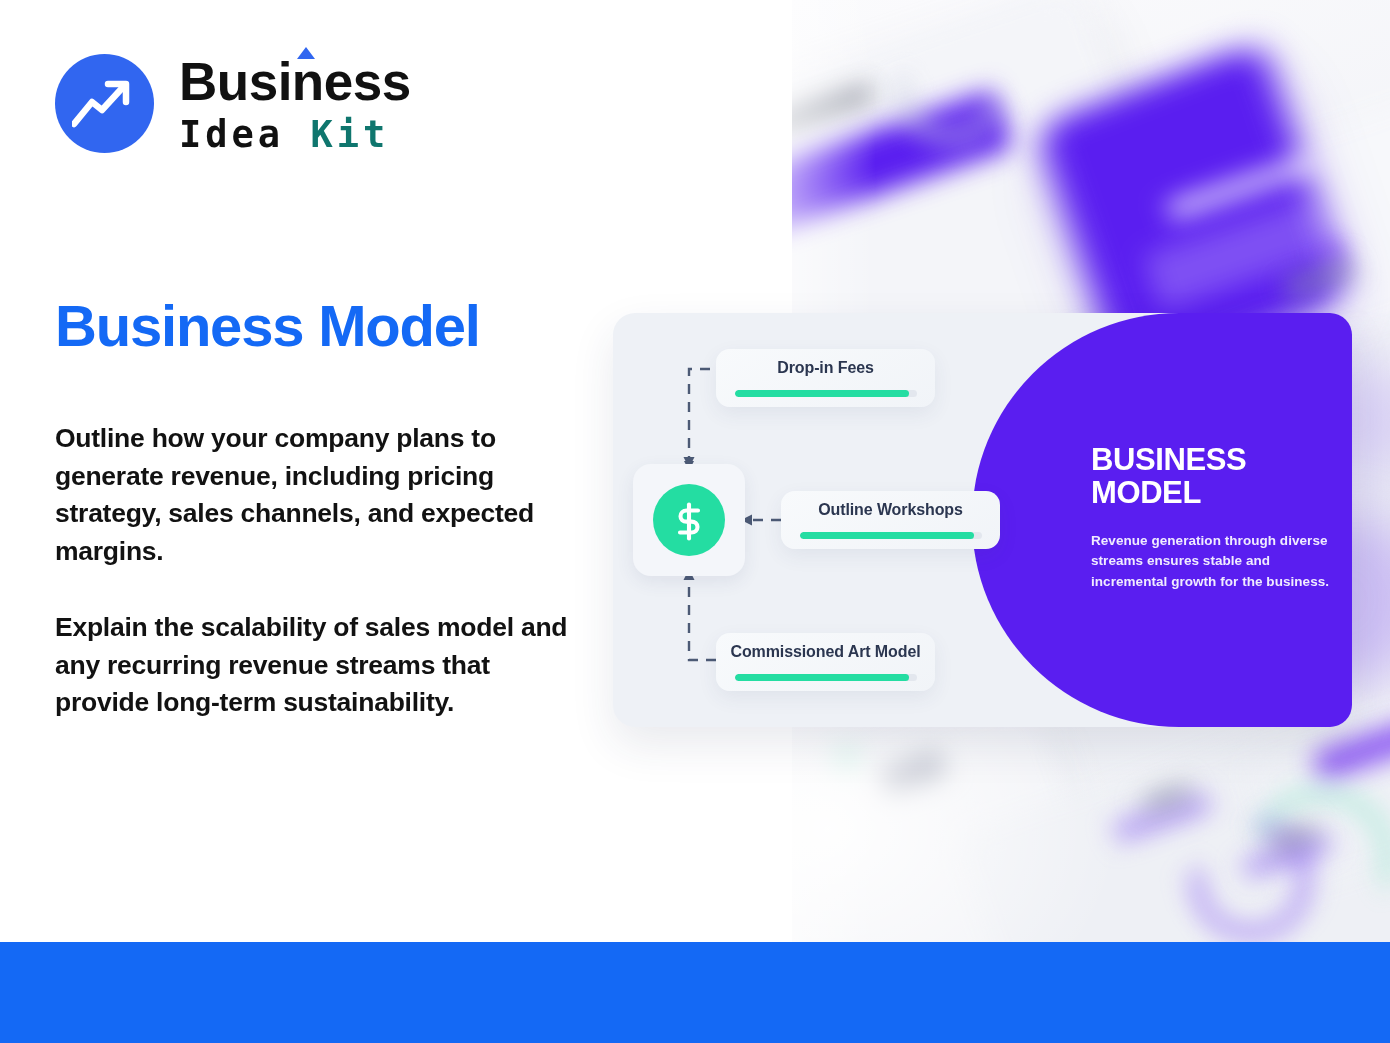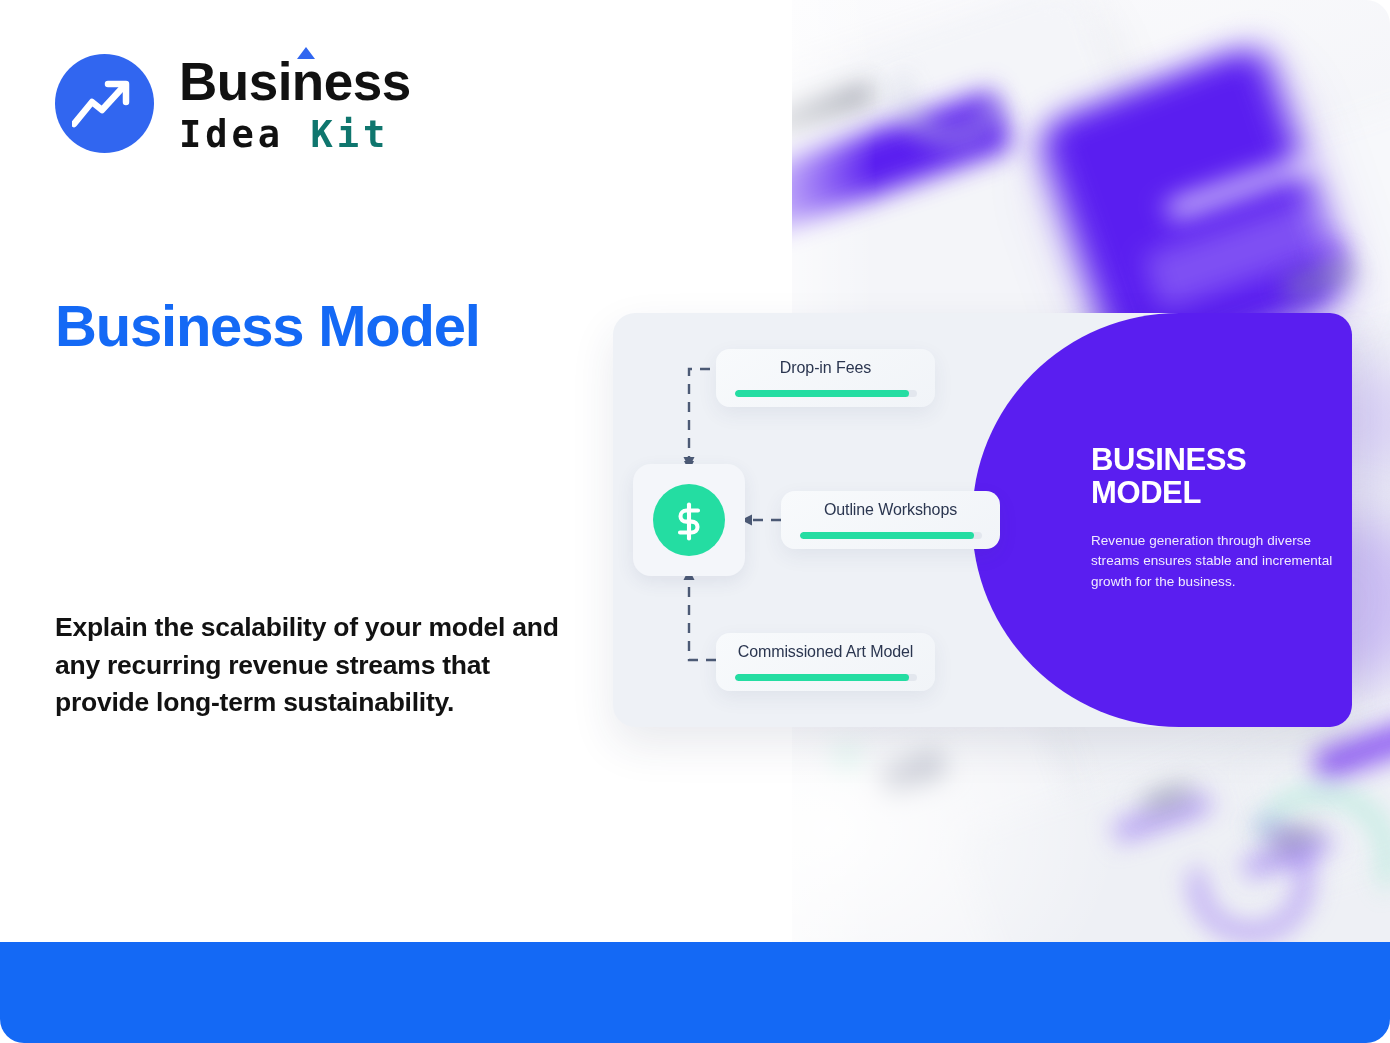--- a/index.html
+++ b/index.html
@@ -11,21 +11,20 @@
     background: #ffffff;
     font-family: "Liberation Sans", sans-serif;
   }
 
   #slide {
     position: relative;
     width: 1390px;
     height: 1043px;
     background: #ffffff;
     overflow: hidden;
-    border-radius: 24px;
   }
 
   
   .bg-photo {
     position: absolute;
     left: 792px;
     top: 0;
     width: 598px;
     height: 942px;
     overflow: hidden;
@@ -347,21 +346,21 @@
     font-size: 31px;
     font-weight: 700;
     line-height: 1.06;
     color: #ffffff;
     letter-spacing: -0.4px;
     white-space: pre-line;
   }
   .purple-desc {
     margin-top: 21px;
     font-size: 13.5px;
-    font-weight: 400;
+    font-weight: 700;
     line-height: 1.53;
     color: #f0ebff;
     letter-spacing: 0.05px;
   }
 
   
   .hub {
     position: absolute;
     left: 633px;
     top: 464px;
@@ -392,21 +391,21 @@
     border-radius: 14px;
     box-shadow: 0 7px 20px rgba(60,70,110,0.075);
     z-index: 4;
     display: flex;
     flex-direction: column;
     align-items: center;
     justify-content: center;
   }
   .stream-node .label {
     font-size: 16px;
-    font-weight: 400;
+    font-weight: 700;
     color: #2b3650;
     letter-spacing: -0.1px;
     white-space: nowrap;
   }
   .track {
     margin-top: 13px;
     height: 7px;
     border-radius: 4px;
     background: #e3e7ee;
     position: relative;
@@ -491,21 +490,22 @@
         <span class="hat"></span>
       </div>
       <div class="wordmark-bot">
         <span>Idea </span><span class="kit">Kit</span>
       </div>
     </div>
   </div>
 
   <h1 class="page-title">Business Model</h1>
 
-  <p class="body-para p2">Explain the scalability of your model and any recurring revenue streams that provide long-term sustainability.</p>
+  <p class="body-para p1">Outline how your company plans to generate revenue, including pricing strategy, sales channels, and expected margins.</p>
+  <p class="body-para p2">Explain the scalability of sales model and any recurring revenue streams that provide long-term sustainability.</p>
 
   <div class="diagram-card">
     <div class="purple-shape"></div>
   </div>
 
   <svg class="connectors" viewBox="0 0 739 414">
 
     <path d="M76 207 L76 56 L103 56" fill="none" stroke="#4c5a75" stroke-width="2.4" stroke-dasharray="10 8" stroke-linecap="butt"></path>
     <polygon points="76,158 71,148 81,148" fill="#4c5a75" transform="translate(0,0)"></polygon>
 

